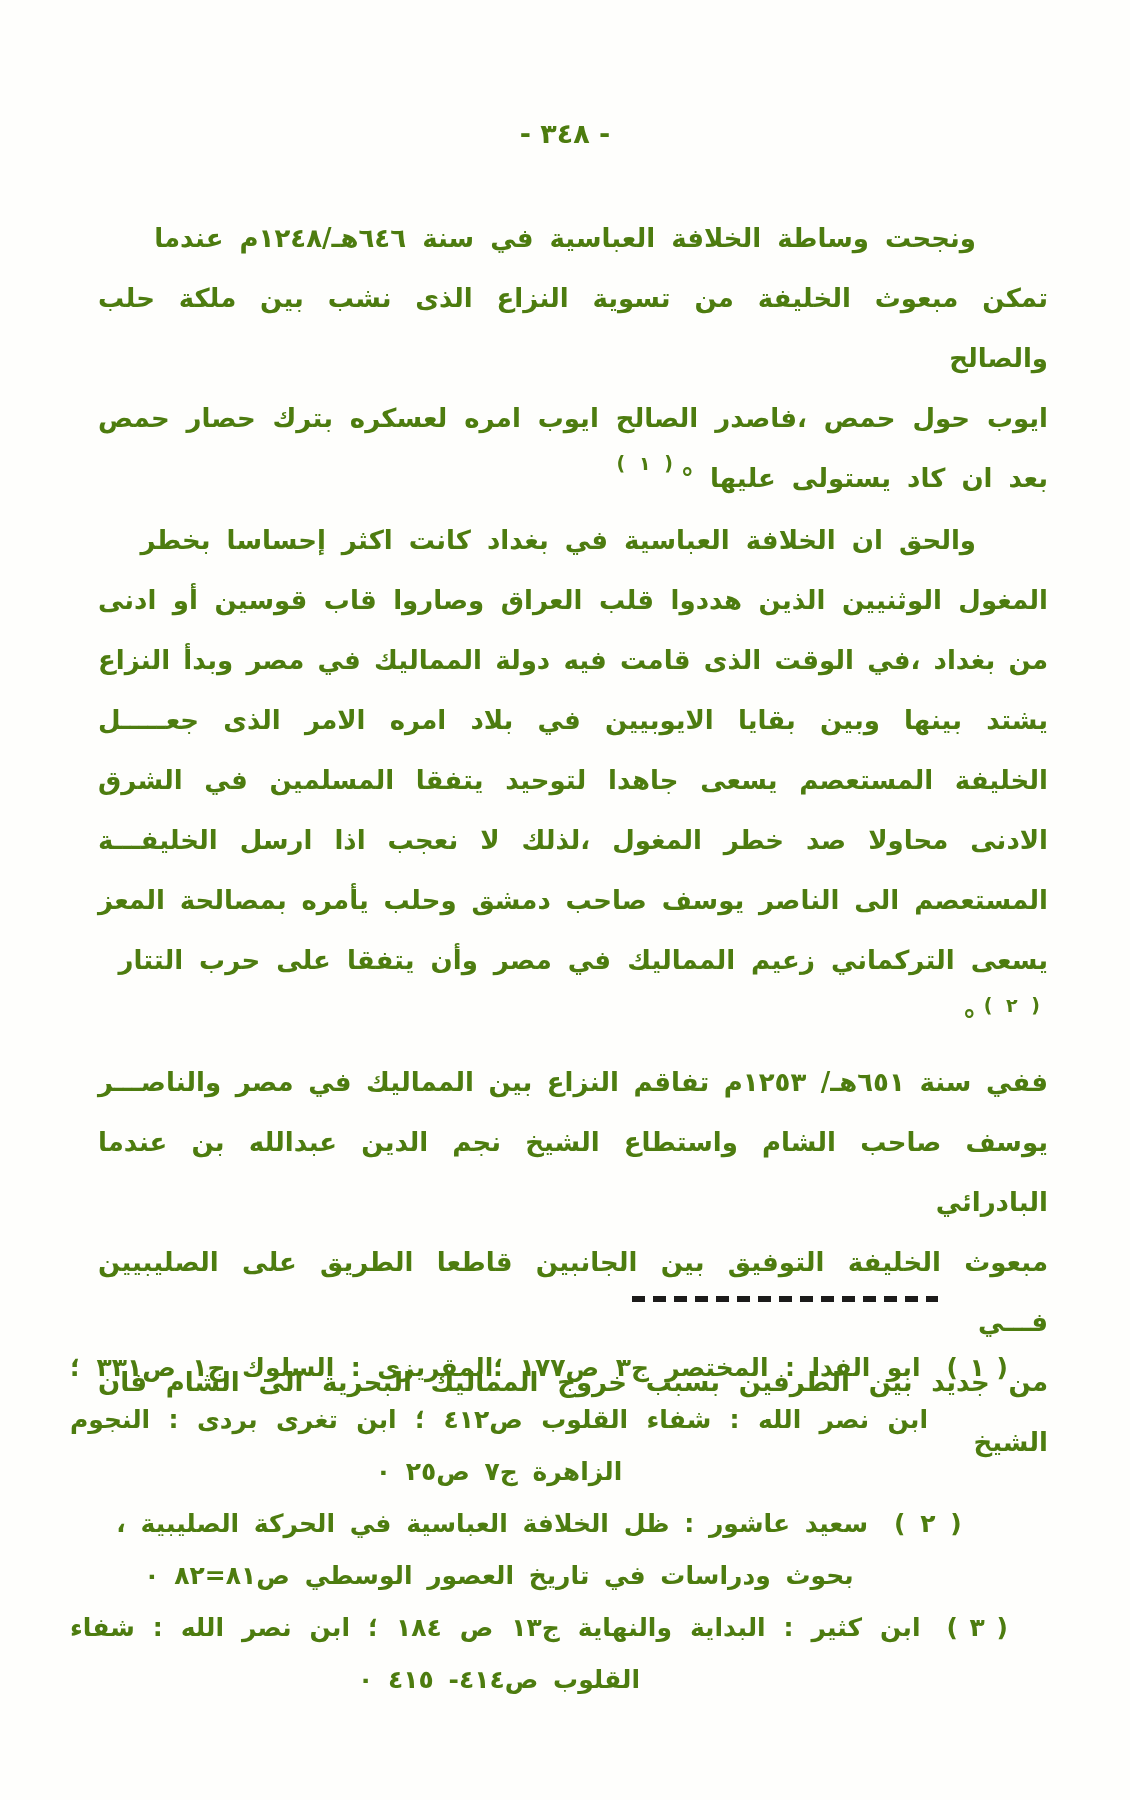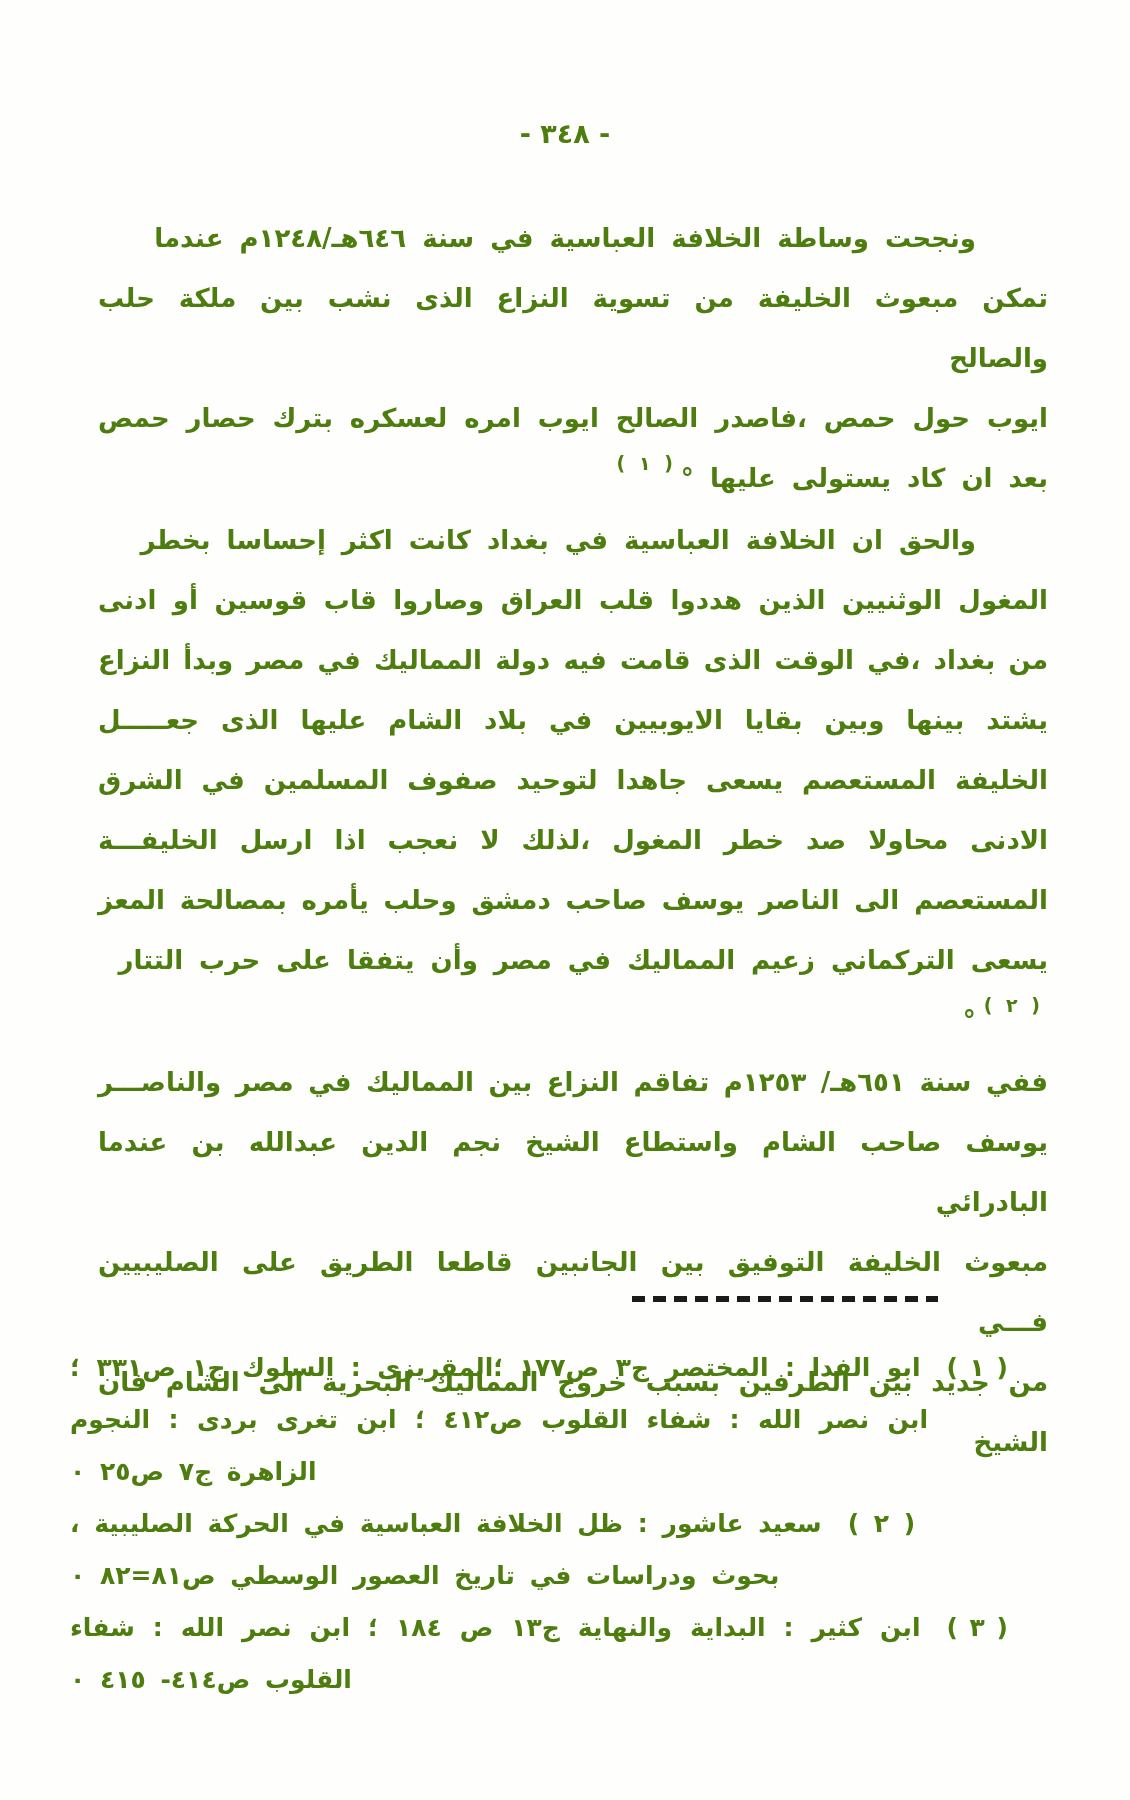--- a/index.html
+++ b/index.html
@@ -62,21 +62,21 @@
   .footnotes {
     position: absolute;
     top: 1342px;
     right: 122px;
     left: 70px;
   }
   .fn-line {
     font-size: 25px;
     font-weight: 700;
     line-height: 52px;
-    text-align: left;
+    text-align: center;
     word-spacing: 6px;
   }
   .fn-line.justify {
     text-align: justify;
     text-align-last: justify;
     word-spacing: 3px;
   }
   .fn-cont { padding-right: 80px; }
   .fn-marker {
     display: inline-block;
@@ -97,22 +97,22 @@
       <div class="line indent">ونجحت وساطة الخلافة العباسية في سنة ٦٤٦هـ/١٢٤٨م عندما</div>
       <div class="line justify">تمكن مبعوث الخليفة من تسوية النزاع الذى نشب بين ملكة حلب والصالح</div>
       <div class="line justify">ايوب حول حمص ،فاصدر الصالح ايوب امره لعسكره بترك حصار حمص</div>
       <div class="line"><span>بعد ان كاد يستولى عليها °</span><span class="sup">( ١ )</span></div>
     </div>
 
     <div class="para">
       <div class="line indent">والحق ان الخلافة العباسية في بغداد كانت اكثر إحساسا بخطر</div>
       <div class="line justify">المغول الوثنيين الذين هددوا قلب العراق وصاروا قاب قوسين أو ادنى</div>
       <div class="line justify">من بغداد ،في الوقت الذى قامت فيه دولة المماليك في مصر وبدأ النزاع</div>
-      <div class="line justify">يشتد بينها وبين بقايا الايوبيين في بلاد الشام عليها الذى جعـــــل</div>
-      <div class="line justify">الخليفة المستعصم يسعى جاهدا لتوحيد صفوف المسلمين في الشرق</div>
+      <div class="line justify">يشتد بينها وبين بقايا الايوبيين في بلاد امره الامر الذى جعـــــل</div>
+      <div class="line justify">الخليفة المستعصم يسعى جاهدا لتوحيد يتفقا المسلمين في الشرق</div>
       <div class="line justify">الادنى محاولا صد خطر المغول ،لذلك لا نعجب اذا ارسل الخليفـــة</div>
       <div class="line justify">المستعصم الى الناصر يوسف صاحب دمشق وحلب يأمره بمصالحة المعز</div>
       <div class="line"><span>يسعى التركماني زعيم المماليك في مصر وأن يتفقا على حرب التتار</span><span class="sup">( ٢ )</span><span>°</span></div>
     </div>
 
     <div class="para">
       <div class="line justify">ففي سنة ٦٥١هـ/ ١٢٥٣م تفاقم النزاع بين المماليك في مصر والناصـــر</div>
       <div class="line justify">يوسف صاحب الشام واستطاع الشيخ نجم الدين عبدالله بن عندما البادرائي</div>
       <div class="line justify">مبعوث الخليفة التوفيق بين الجانبين قاطعا الطريق على الصليبيين فـــي</div>
       <div class="line justify">من جديد بين الطرفين بسبب خروج المماليك البحرية الى الشام فان الشيخ</div>

